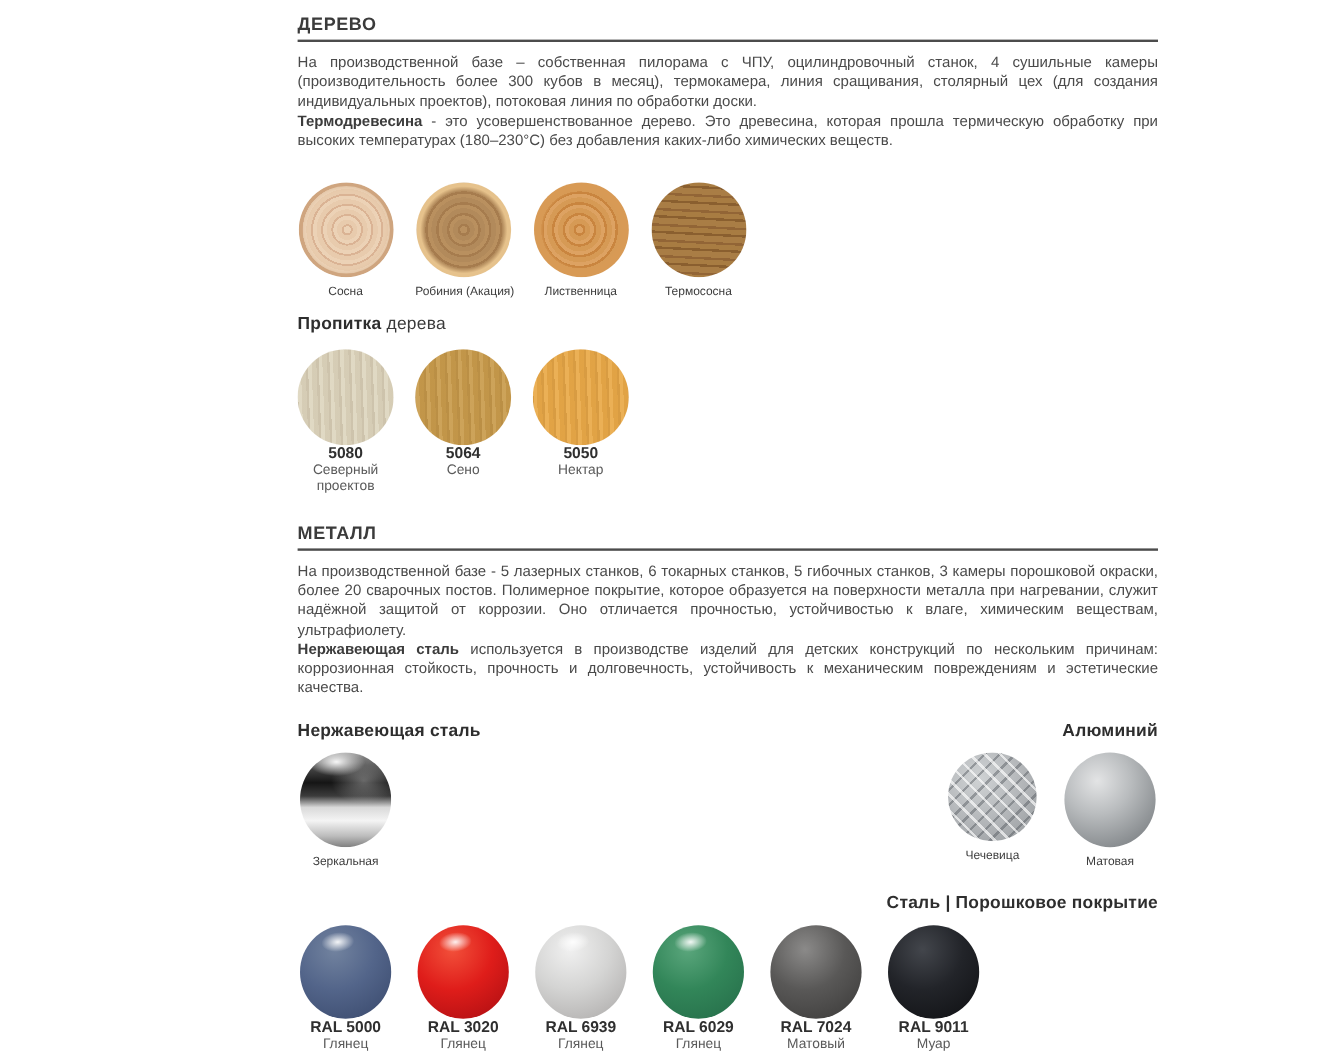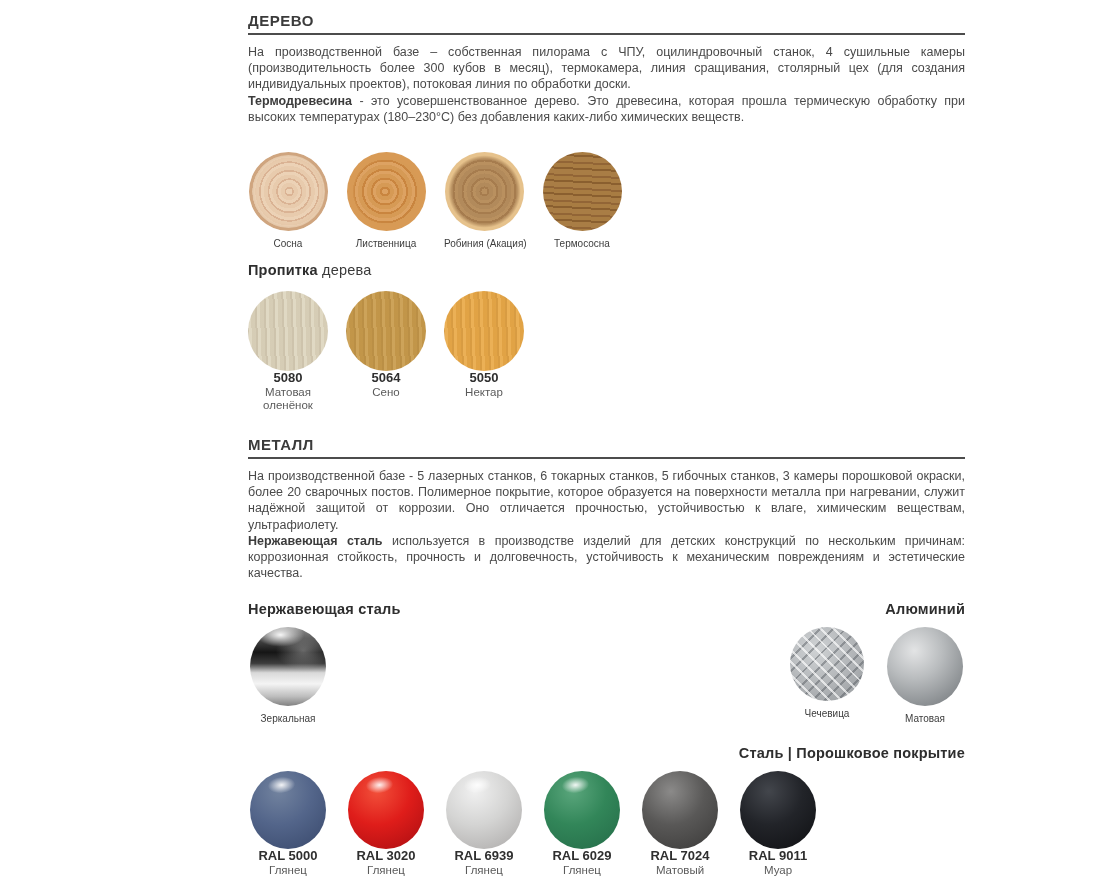--- a/index.html
+++ b/index.html
@@ -116,40 +116,40 @@
       <p>На производственной базе – собственная пилорама с ЧПУ, оцилиндровочный станок, 4 сушильные камеры (производительность более 300 кубов в месяц), термокамера, линия сращивания, столярный цех (для создания индивидуальных проектов), потоковая линия по обработки доски.</p>
       <p><strong>Термодревесина</strong><span> - это усовершенствованное дерево. Это древесина, которая прошла термическую обработку при высоких температурах (180–230°С) без добавления каких-либо химических веществ.</span></p>
     </div>
 
     <div class="swatch-row row-wood">
       <div class="cell">
         <div class="circle wood-pine"></div>
         <div class="cap">Сосна</div>
       </div>
       <div class="cell">
+        <div class="circle wood-robinia"></div>
+        <div class="cap">Робиния (Акация)</div>
+      </div>
+      <div class="cell">
         <div class="circle wood-larch"></div>
         <div class="cap">Лиственница</div>
       </div>
       <div class="cell">
-        <div class="circle wood-robinia"></div>
-        <div class="cap">Робиния (Акация)</div>
-      </div>
-      <div class="cell">
         <div class="circle wood-thermo"></div>
         <div class="cap">Термососна</div>
       </div>
     </div>
 
     <h2 class="subhead imp-head"><span>Пропитка</span><span class="light"> дерева</span></h2>
 
     <div class="swatch-row row-imp">
       <div class="cell">
         <div class="circle imp grain imp-5080"></div>
         <div class="code">5080</div>
-        <div class="finish wrap" style="white-space:normal">Матовая оленёнок</div>
+        <div class="finish wrap" style="white-space:normal">Северный проектов</div>
       </div>
       <div class="cell">
         <div class="circle imp grain imp-5064"></div>
         <div class="code">5064</div>
         <div class="finish">Сено</div>
       </div>
       <div class="cell">
         <div class="circle imp grain imp-5050"></div>
         <div class="code">5050</div>
         <div class="finish">Нектар</div>

